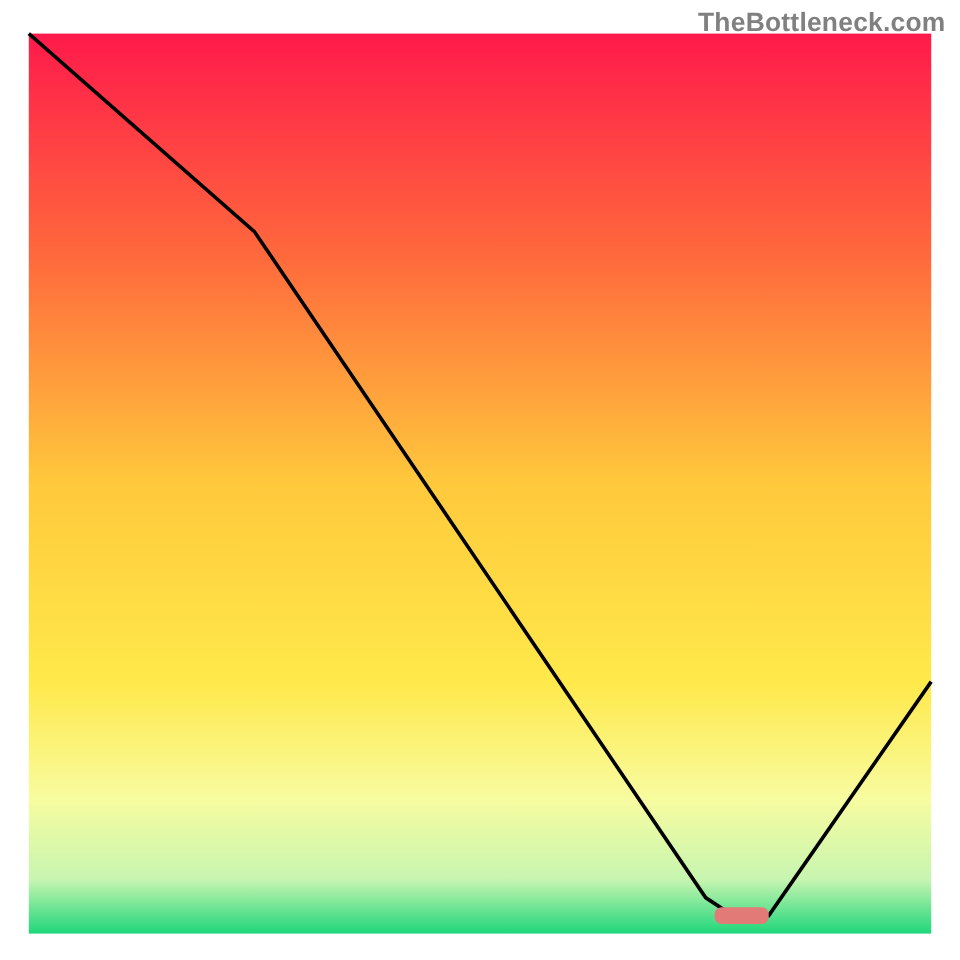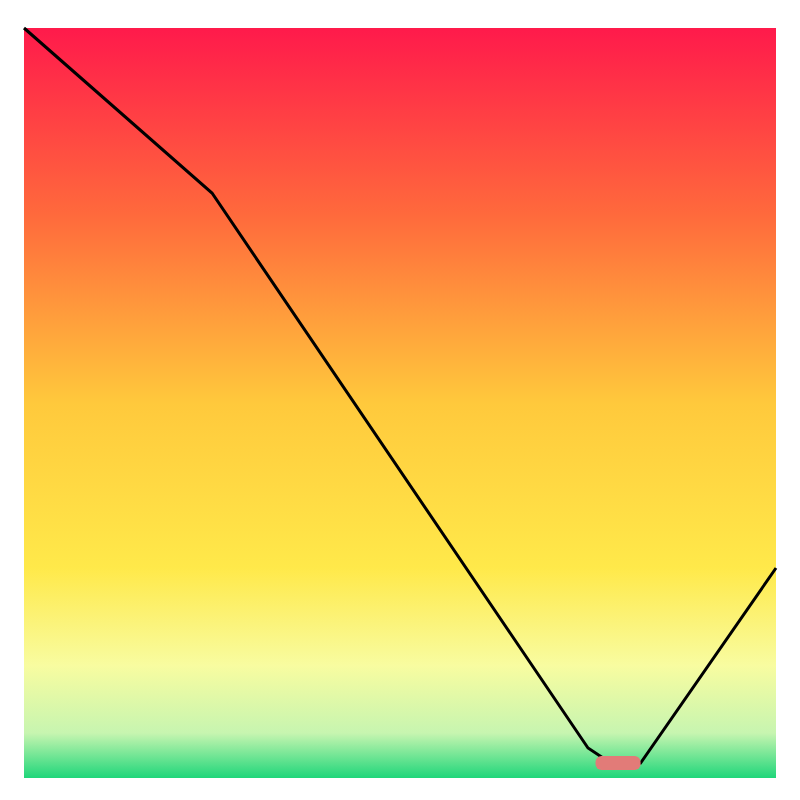--- a/index.html
+++ b/index.html
@@ -36,13 +36,14 @@
 
     <g>
       <rect id="plot-bg" x="24" y="28" width="752" height="750" fill="url(#bg-grad)"></rect>
     </g>
 
     <path id="curve" fill="none" stroke="#000000" stroke-width="3" d="M24.0 28.0 L212.0 193.0 L588.0 748.0 L610.6 763.0 L640.6 763.0 L776.0 568.0"></path>
 
     <rect id="marker" rx="6" ry="6" x="595.5" y="756.0" width="45.1" height="14" fill="#e27b78"></rect>
   </svg>
 
+  <div class="watermark">TheBottleneck.com</div>
 </div>
 
 </body></html>

